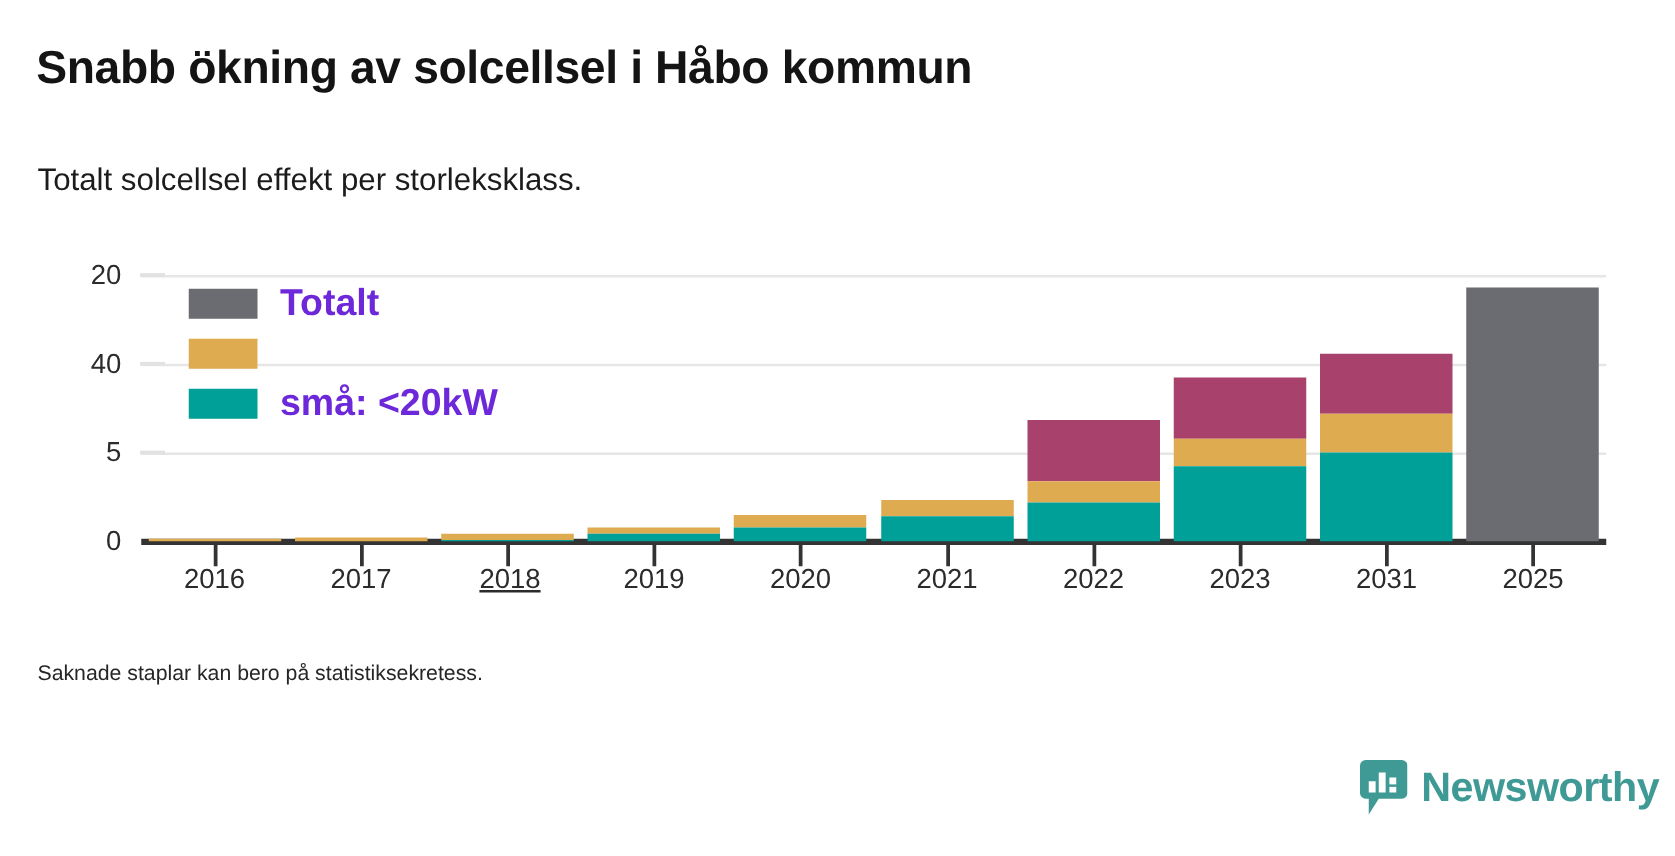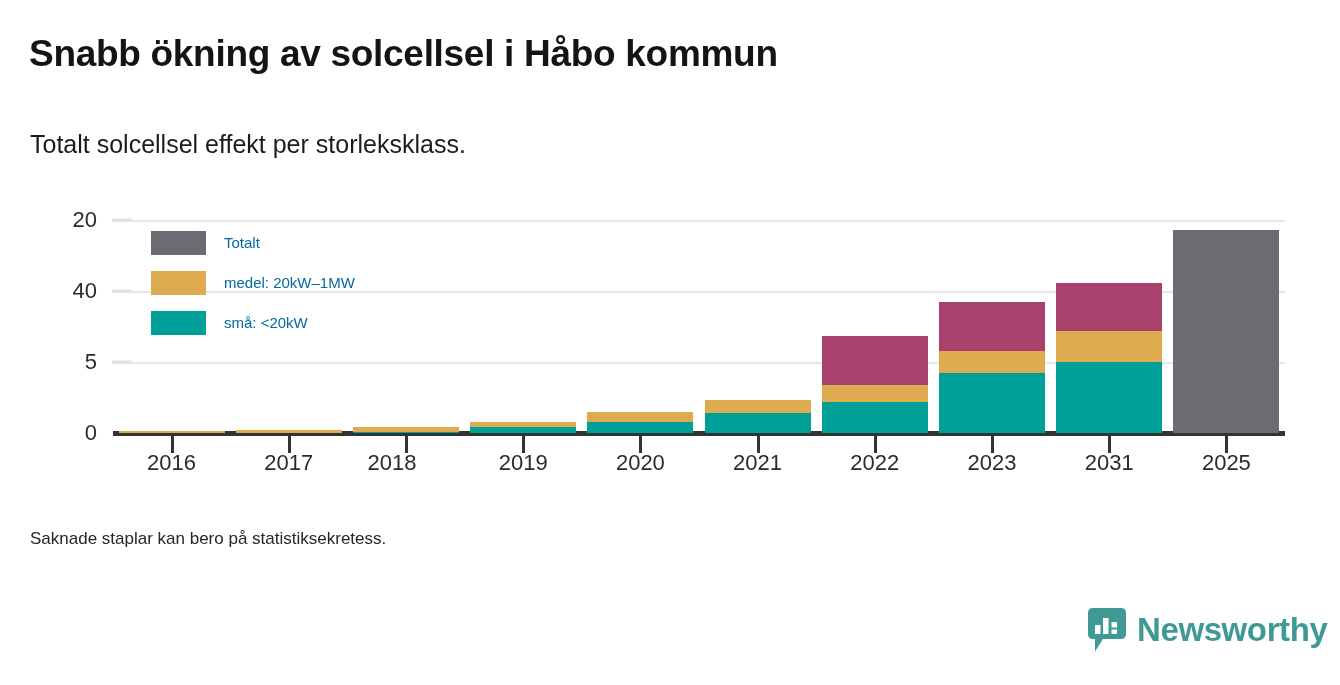--- a/index.html
+++ b/index.html
@@ -74,21 +74,21 @@
   
   #legend {
     position: absolute; left: 151px; top: 229px;
     display: flex; flex-direction: column; gap: 13px;
   }
   .legend-row { display: flex; align-items: center; height: 27px; }
   .legend-swatch {
     width: 55px; height: 24px; margin-right: 18px; flex: none;
   }
   .legend-label {
-    font-size: 15px; color: #0369a1; white-space: nowrap;
+    font-size: 30px; color: #6d28d9; white-space: nowrap; font-weight: bold;
   }
 
   
   #logo {
     position: absolute; left: 1088px; top: 608px;
     display: flex; align-items: center;
   }
   #logo-mark { width: 38px; height: 44px; margin-right: 11px; flex:none; }
   #logo-text {
     font-size: 33px; font-weight: 700; color: #3f9a95;
@@ -125,21 +125,21 @@
       <div class="bar-group" style="left: 235.8px; width: 106px; bottom: 252px;">
         <div class="seg" style="height: 3.195px; background: rgb(223, 171, 81);"></div>
       </div>
       <div class="xtick" style="left: 287.8px;"></div>
       <div class="xtick-label" style="left: 288.8px;">2017</div>
       <div class="bar-group" style="left: 353px; width: 106px; bottom: 252px;">
         <div class="seg" style="height: 4.615px; background: rgb(223, 171, 81);"></div>
         <div class="seg" style="height: 1.42px; background: rgb(0, 160, 152);"></div>
       </div>
       <div class="xtick" style="left: 405px;"></div>
-      <div class="xtick-label" style="left: 392px;">2018</div>
+      <div class="xtick-label" style="left: 408px; text-decoration: underline;">2018</div>
       <div class="bar-group" style="left: 470.2px; width: 106px; bottom: 252px;">
         <div class="seg" style="height: 4.97px; background: rgb(223, 171, 81);"></div>
         <div class="seg" style="height: 6.39px; background: rgb(0, 160, 152);"></div>
       </div>
       <div class="xtick" style="left: 522.2px;"></div>
       <div class="xtick-label" style="left: 523.2px;">2019</div>
       <div class="bar-group" style="left: 587.4px; width: 106px; bottom: 252px;">
         <div class="seg" style="height: 9.94px; background: rgb(223, 171, 81);"></div>
         <div class="seg" style="height: 10.65px; background: rgb(0, 160, 152);"></div>
       </div>
@@ -179,21 +179,20 @@
       <div class="xtick-label" style="left: 1226.4px;">2025</div>
     </div>
 
   <div id="legend">
       <div class="legend-row">
         <div class="legend-swatch" style="background: rgb(107, 107, 114);"></div>
         <div class="legend-label">Totalt</div>
       </div>
       <div class="legend-row">
         <div class="legend-swatch" style="background: rgb(223, 171, 81);"></div>
-        <div class="legend-label">medel: 20kW–1MW</div>
       </div>
       <div class="legend-row">
         <div class="legend-swatch" style="background: rgb(0, 160, 152);"></div>
         <div class="legend-label">små: &lt;20kW</div>
       </div>
     </div>
 
   <div id="logo">
     <svg id="logo-mark" viewBox="0 0 38 44">
       <path d="M4.5 0 H33.5 A4.5 4.5 0 0 1 38 4.5 V26.5 A4.5 4.5 0 0 1 33.5 31 H15 L7 43.5 V31 H4.5 A4.5 4.5 0 0 1 0 26.5 V4.5 A4.5 4.5 0 0 1 4.5 0 Z" fill="#3f9a95"></path>

